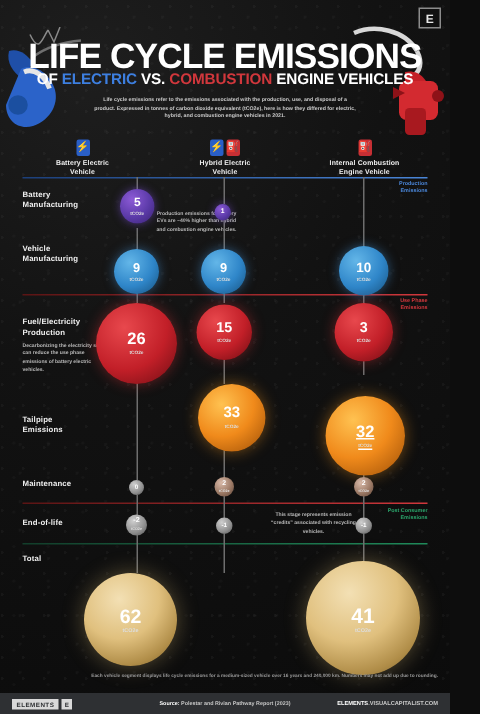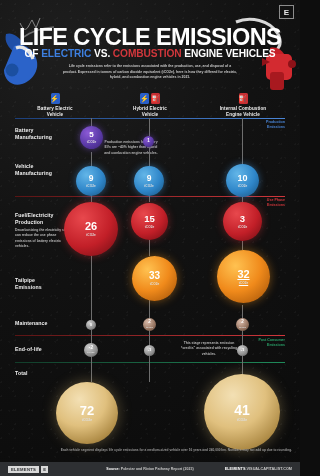--- a/index.html
+++ b/index.html
@@ -236,21 +236,21 @@
   </div>
   <div class="bub b-red" style="left:223px; top:202px; width:39px; height:39px;">
     <span class="v" style="font-size:9.5px;">3</span>
     <span class="u">tCO2e</span>
   </div>
 
   <div class="bub b-orange" style="left:132px; top:256px; width:45px; height:45px;">
     <span class="v" style="font-size:10px;">33</span>
     <span class="u">tCO2e</span>
   </div>
-  <div class="bub b-orange" style="left:217px; top:250px; width:53px; height:53px;text-decoration:underline;">
+  <div class="bub b-orange" style="left:217px; top:264px; width:53px; height:53px;text-decoration:underline;">
     <span class="v" style="font-size:11px;">32</span>
     <span class="u">tCO2e</span>
   </div>
 
   <div class="bub b-dot" style="left:86px; top:320px; width:10px; height:10px;">
     <span class="v" style="font-size:4.2px;">0</span>
   </div>
   <div class="bub b-small" style="left:143px; top:318px; width:13px; height:13px;">
     <span class="v" style="font-size:4.6px;">2</span>
     <span class="u" style="font-size:2.4px;">tCO2e</span>
@@ -265,21 +265,21 @@
     <span class="u" style="font-size:2.5px;">tCO2e</span>
   </div>
   <div class="bub b-dot" style="left:144px; top:345px; width:11px; height:11px;">
     <span class="v" style="font-size:4.2px;">-1</span>
   </div>
   <div class="bub b-dot" style="left:237px; top:345px; width:11px; height:11px;">
     <span class="v" style="font-size:4.2px;">-1</span>
   </div>
 
   <div class="bub b-total" style="left:56px; top:382px; width:62px; height:62px;">
-    <span class="v" style="font-size:13px;">72</span>
+    <span class="v" style="font-size:13px;">62</span>
     <span class="u" style="font-size:3.6px;">tCO2e</span>
   </div>
   <div class="bub b-total" style="left:204px; top:374px; width:76px; height:76px;">
     <span class="v" style="font-size:14px;">41</span>
     <span class="u" style="font-size:3.6px;">tCO2e</span>
   </div>
 
   <div class="footnote">Each vehicle segment displays life cycle emissions for a medium-sized vehicle over 16 years and 240,000 km. Numbers may not add up due to rounding.</div>
 
   <div class="footer">

